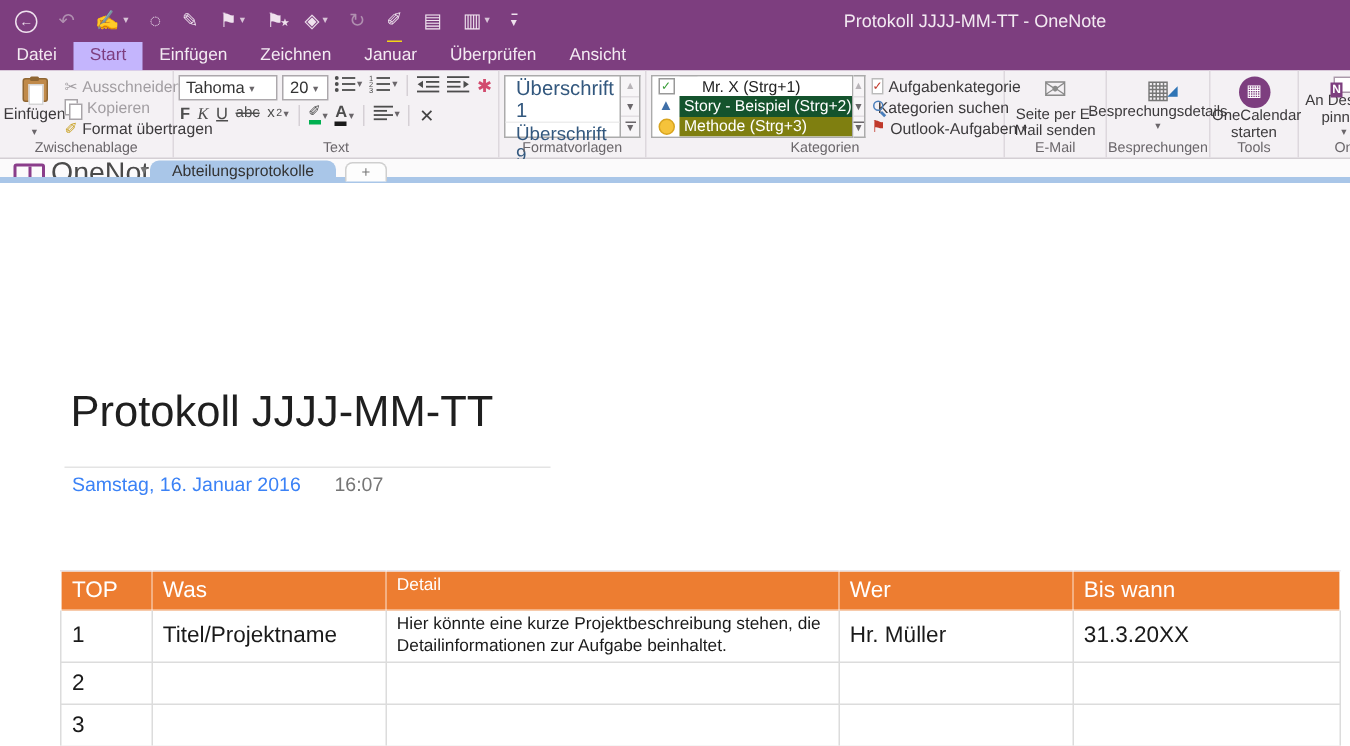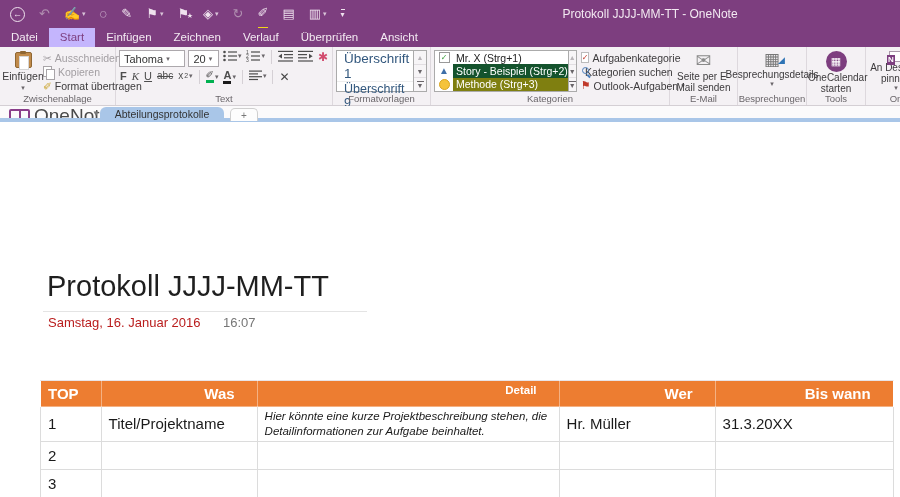--- a/index.html
+++ b/index.html
@@ -118,33 +118,33 @@
   .nav-app{position:absolute;left:34px;top:105px;font-size:19px;color:#4A4A4A;}
   .nav-dd{position:absolute;left:92px;top:109px;font-size:8px;color:#777;}
   .navbar-bar{position:absolute;top:118px;left:0;right:0;height:4px;background:#A9C6E8;}
   .section-tab{position:absolute;left:100px;top:107px;width:124px;height:15px;background:#A9C6E8;
                border-radius:6px 6px 0 0;text-align:center;font-size:10.5px;line-height:15px;color:#333;}
   .add-tab{position:absolute;left:230px;top:108px;width:28px;height:13px;background:#FDFDFD;border:1px solid #CFCFCF;border-bottom:none;
            border-radius:5px 5px 0 0;text-align:center;font-size:10px;line-height:13px;color:#777;box-sizing:border-box;}
 
   
   .content{position:absolute;top:122px;left:0;right:0;bottom:0;background:#fff;}
-  .page-title{position:absolute;left:47px;top:148px;font-size:29px;color:#1F1F1F;letter-spacing:0px;}
+  .page-title{position:absolute;left:47px;top:137px;font-size:29px;color:#1F1F1F;letter-spacing:0px;}
   .title-rule{position:absolute;left:43px;top:189px;width:324px;height:1px;background:#E4E4E4;}
-  .page-date{position:absolute;left:48px;top:193px;font-size:13px;color:#b91c1c;}
+  .page-date{position:absolute;left:48px;top:193px;font-size:13px;color:#3b82f6;}
   .page-time{position:absolute;left:223px;top:193px;font-size:13px;color:#767676;}
 
   table.ptable{position:absolute;left:40px;top:258px;border-collapse:collapse;table-layout:fixed;}
   .ptable col.c0{width:57px;}.ptable col.c1{width:156px;}.ptable col.c2{width:302px;}
   .ptable col.c3{width:156px;}.ptable col.c4{width:178px;}
-  .ptable th{background:#ED7D31;color:#fff;font-weight:bold;text-align:right;font-size:15px;
+  .ptable th{background:#ED7D31;color:#fff;font-weight:normal;text-align:left;font-size:15px;
              padding:3px 22px 3px 7px;border:1px solid rgba(255,255,255,0.4);border-top:1px solid #E8E4E8;height:19px;}
   .ptable th.detail{font-size:11.5px;vertical-align:top;padding-top:3px;}
   .ptable td{border:1px solid #DCDCDC;font-size:15px;color:#1A1A1A;padding:2px 4px 2px 7px;height:23px;vertical-align:middle;}
-  .ptable td.cell-detail{font-size:11.5px;line-height:1.3;color:#1A1A1A;font-style:italic;}
+  .ptable td.cell-detail{font-size:11.5px;line-height:1.3;color:#1A1A1A;}
 </style>
 </head>
 <body>
 
 <div class="app">
 
   <div class="titlebar">
     <div class="qat">
       <span class="qi">
           <span class="ic-back">←</span>
@@ -167,21 +167,21 @@
         </span>
     </div>
     <div class="win-title">Protokoll JJJJ-MM-TT - OneNote</div>
   </div>
 
   <div class="tabrow">
     <span class="rtab">Datei</span>
     <span class="rtab active">Start</span>
     <span class="rtab">Einfügen</span>
     <span class="rtab">Zeichnen</span>
-    <span class="rtab">Verlauf</span>
+    <span class="rtab">Januar</span>
     <span class="rtab">Überprüfen</span>
     <span class="rtab">Ansicht</span>
   </div>
 
   <div class="ribbon">
 
     <div class="rgroup g-clip">
       <div class="paste-btn">
         <span class="ic-clipboard"></span>
         <span class="blabel">Einfügen</span>
@@ -316,21 +316,21 @@
       </div>
       <div class="glabel">Formatvorlagen</div>
     </div>
 
     <div class="rgroup g-cat">
       <div class="cat-gal">
         <div class="cat-row">
           <span class="cat-ic">
               <span class="ic-chkgreen">✓</span>
             </span>
-          <span class="cat-item" style="background: rgb(255, 255, 255); color: rgb(34, 34, 34);">Mr. X (Strg+1)</span>
+          <span class="cat-item" style="background: rgb(255, 255, 255); color: rgb(34, 34, 34); margin-left: 12px;">Mr. X (Strg+1)</span>
         </div>
         <div class="cat-row">
           <span class="cat-ic">
               <span class="ic-tri">▲</span>
             </span>
           <span class="cat-item" style="background: #14532d; color: rgb(255, 255, 255);">Story - Beispiel (Strg+2)</span>
         </div>
         <div class="cat-row">
           <span class="cat-ic">
               <span class="ic-bulb"></span>

